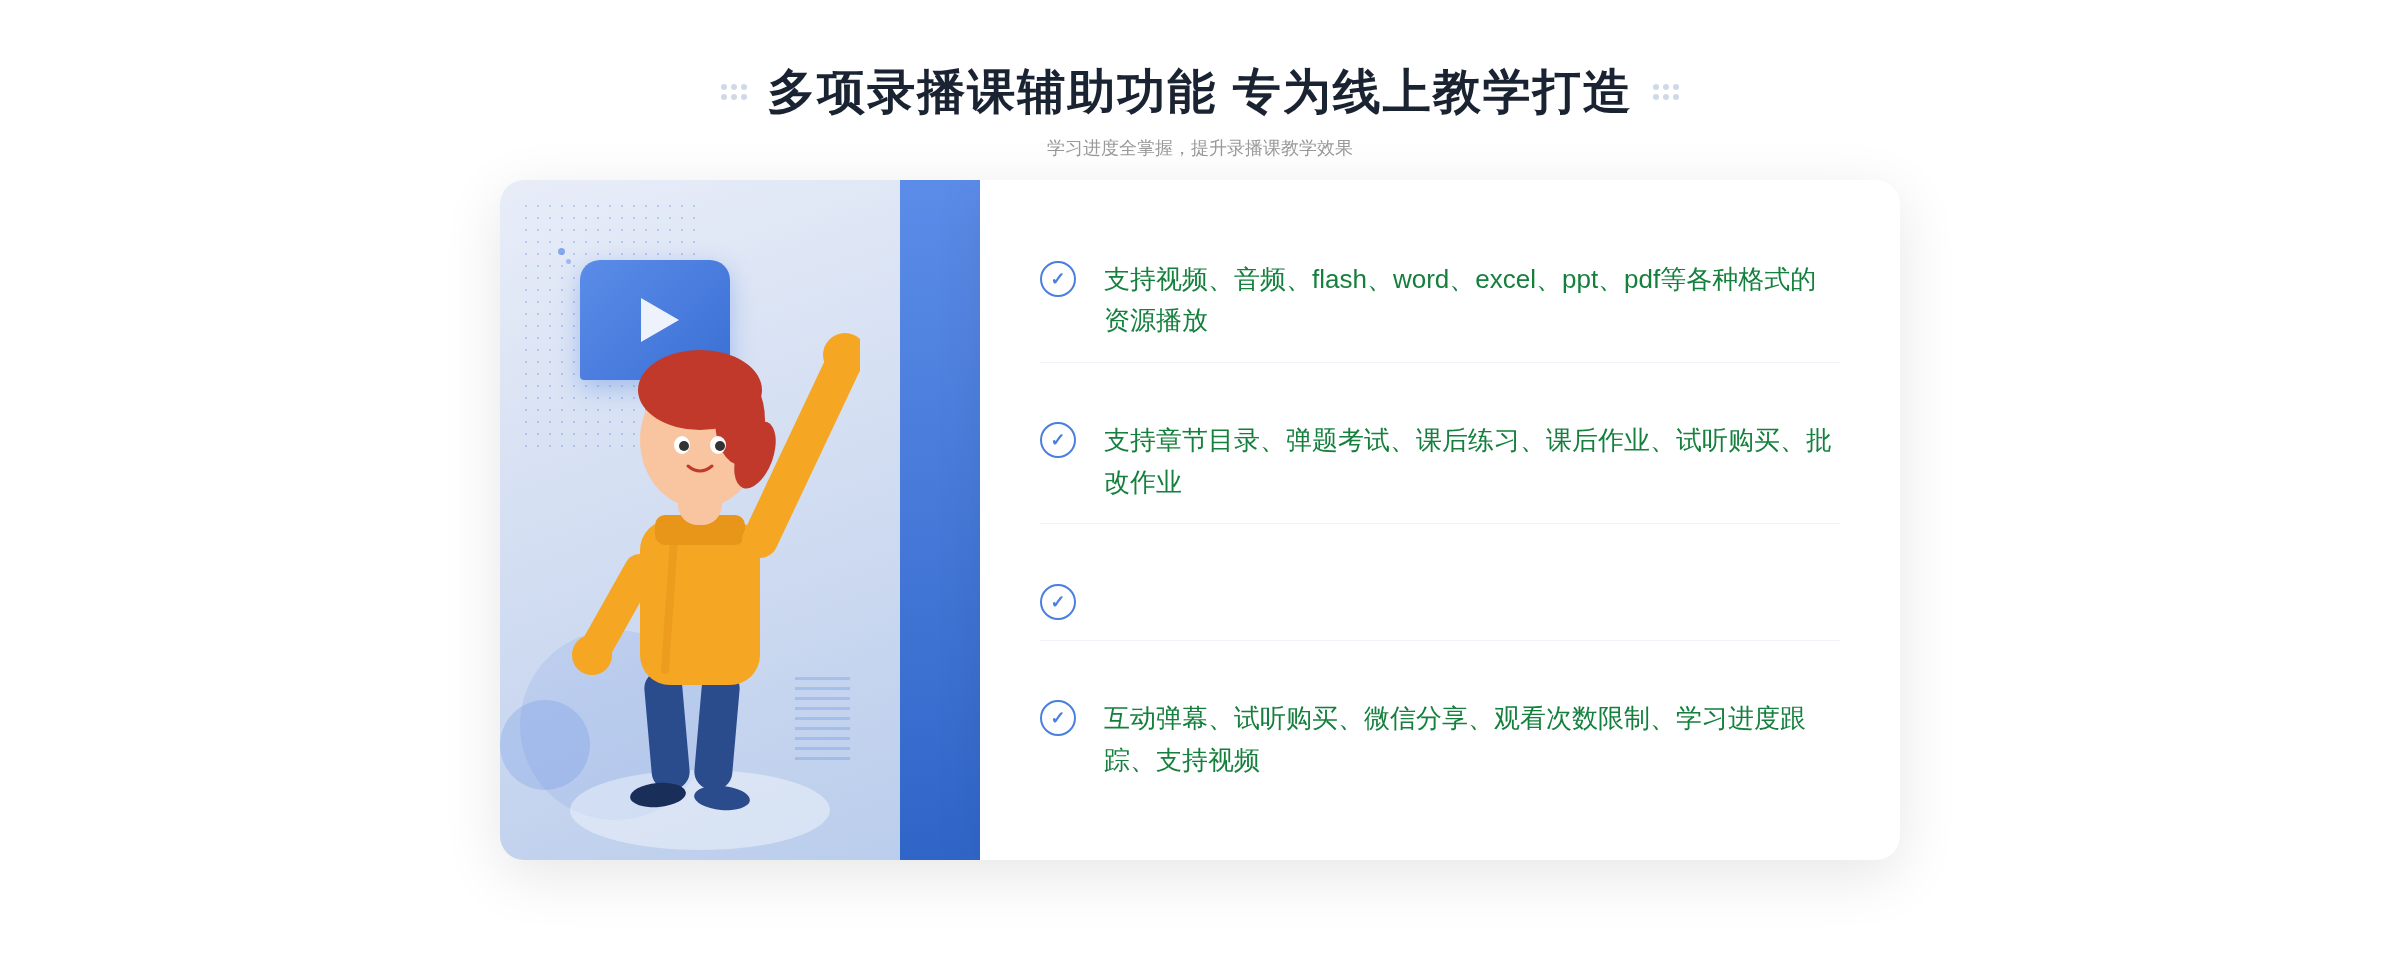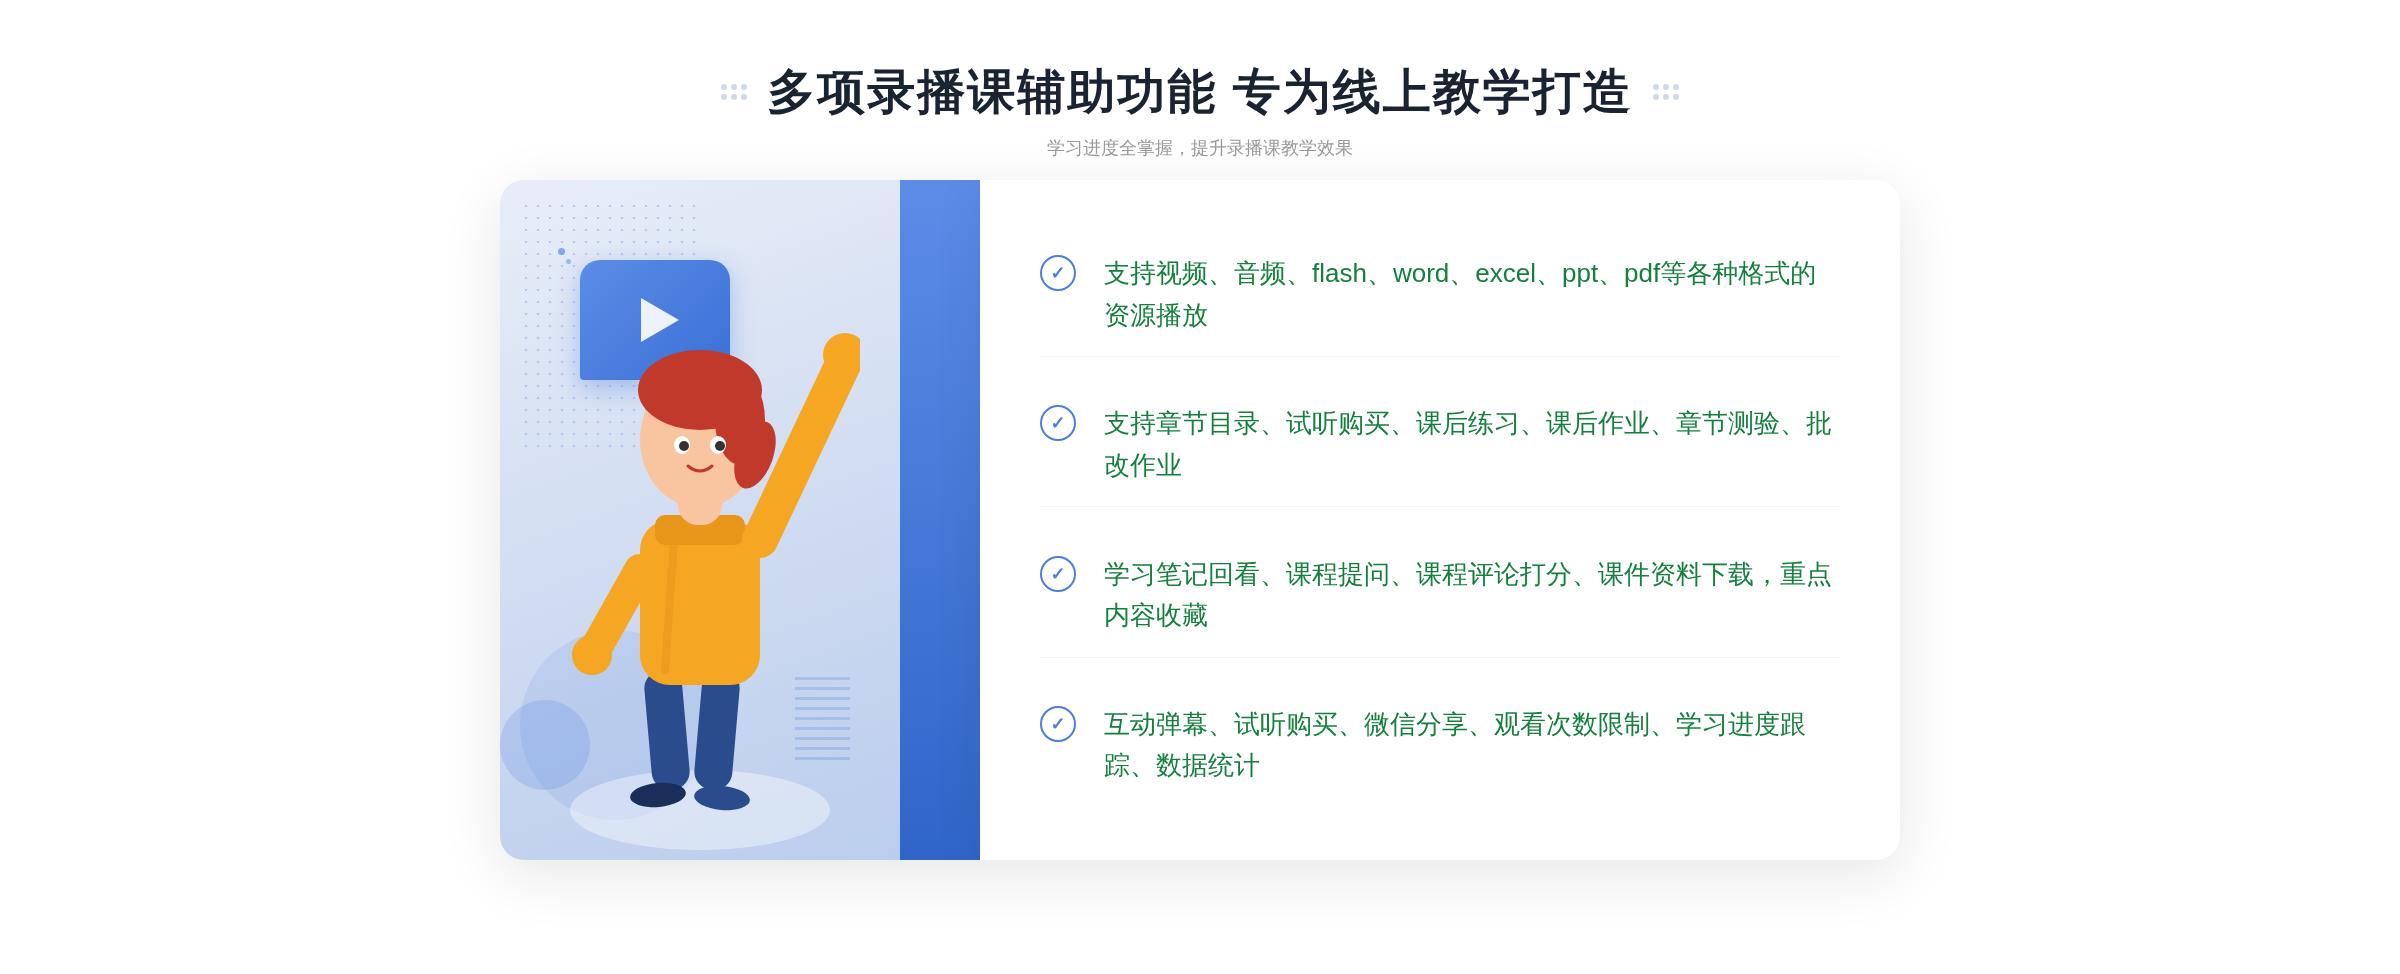--- a/index.html
+++ b/index.html
@@ -295,33 +295,32 @@
         <div class="check-circle">
           <span class="check-mark">✓</span>
         </div>
         <p class="feature-text">支持视频、音频、flash、word、excel、ppt、pdf等各种格式的资源播放</p>
       </div>
 
       <div class="feature-item">
         <div class="check-circle">
           <span class="check-mark">✓</span>
         </div>
-        <p class="feature-text">支持章节目录、试听购买、课后练习、课后作业、章节测验、批改作业</p>
+        <p class="feature-text">支持章节目录、弹题考试、课后练习、课后作业、试听购买、批改作业</p>
       </div>
 
       <div class="feature-item">
         <div class="check-circle">
           <span class="check-mark">✓</span>
         </div>
-        <p class="feature-text">学习笔记回看、课程提问、课程评论打分、课件资料下载，重点内容收藏</p>
       </div>
 
       <div class="feature-item">
         <div class="check-circle">
           <span class="check-mark">✓</span>
         </div>
-        <p class="feature-text">互动弹幕、试听购买、微信分享、观看次数限制、学习进度跟踪、数据统计</p>
+        <p class="feature-text">互动弹幕、试听购买、微信分享、观看次数限制、学习进度跟踪、支持视频</p>
       </div>
 
     </div>
   </div>
 
 </div>
 
 </body></html>

